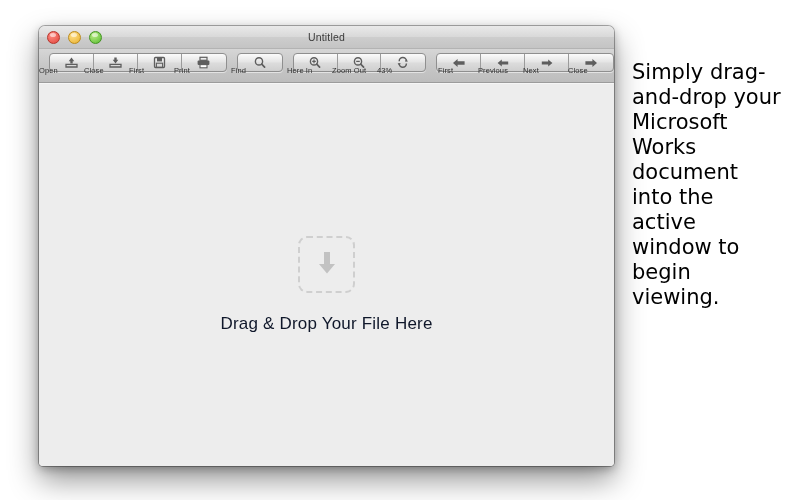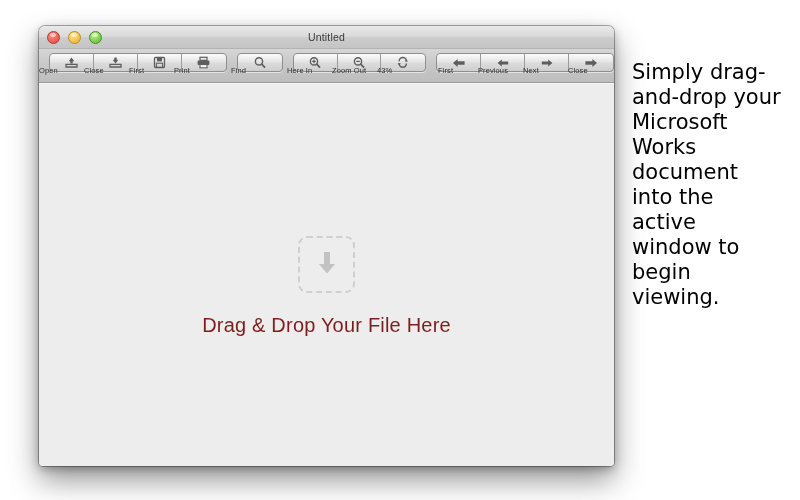--- a/index.html
+++ b/index.html
@@ -140,22 +140,22 @@
     width: 53px;
     height: 53px;
     border: 2px dashed #cfcfcf;
     border-radius: 9px;
     display: flex;
     align-items: center;
     justify-content: center;
   }
   .drop-text {
     margin-top: 21px;
-    font-size: 20px;
-    color: #7f1d1d;
+    font-size: 17px;
+    color: #0f172a;
     letter-spacing: 0.2px;
   }
 
   
   #annotation {
     position: absolute;
     left: 632px;
     top: 60px;
     width: 150px;
     font-size: 21px;

